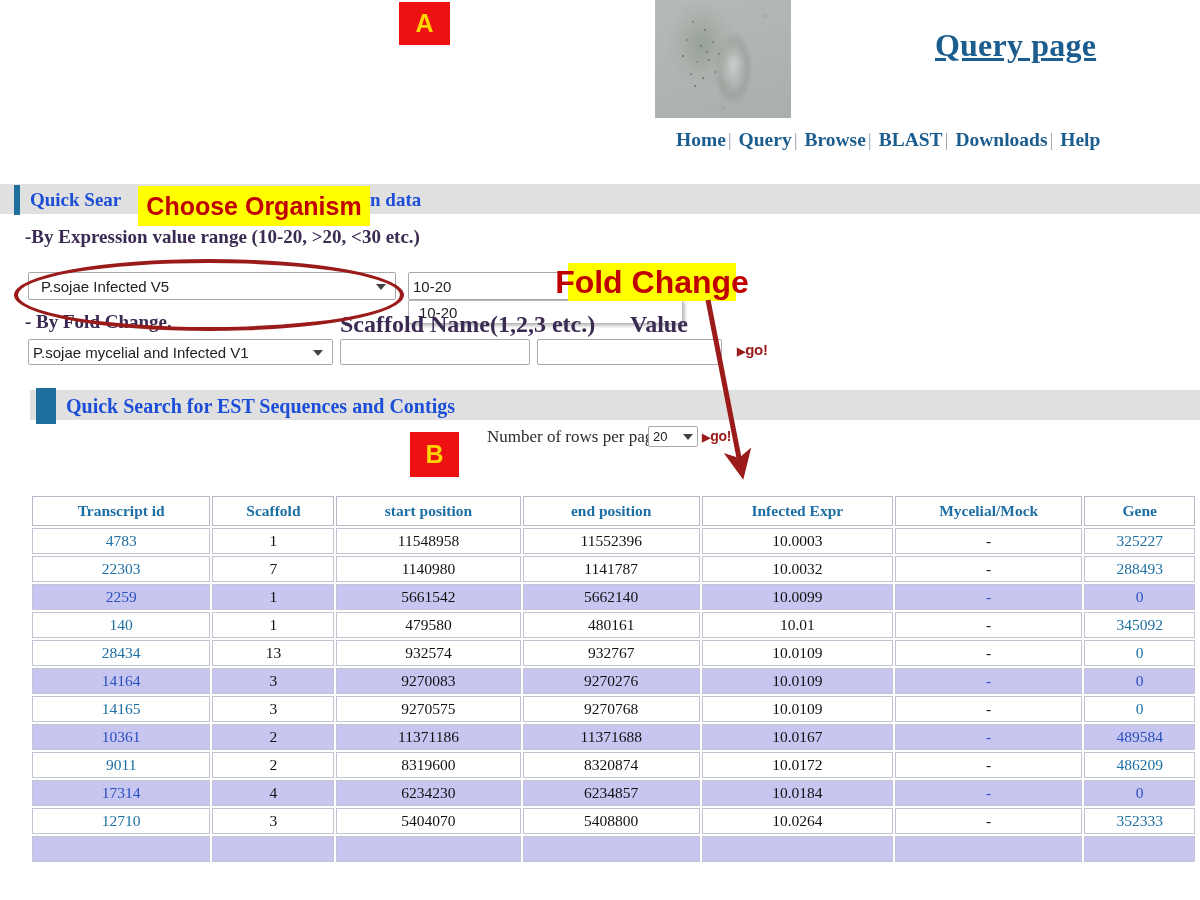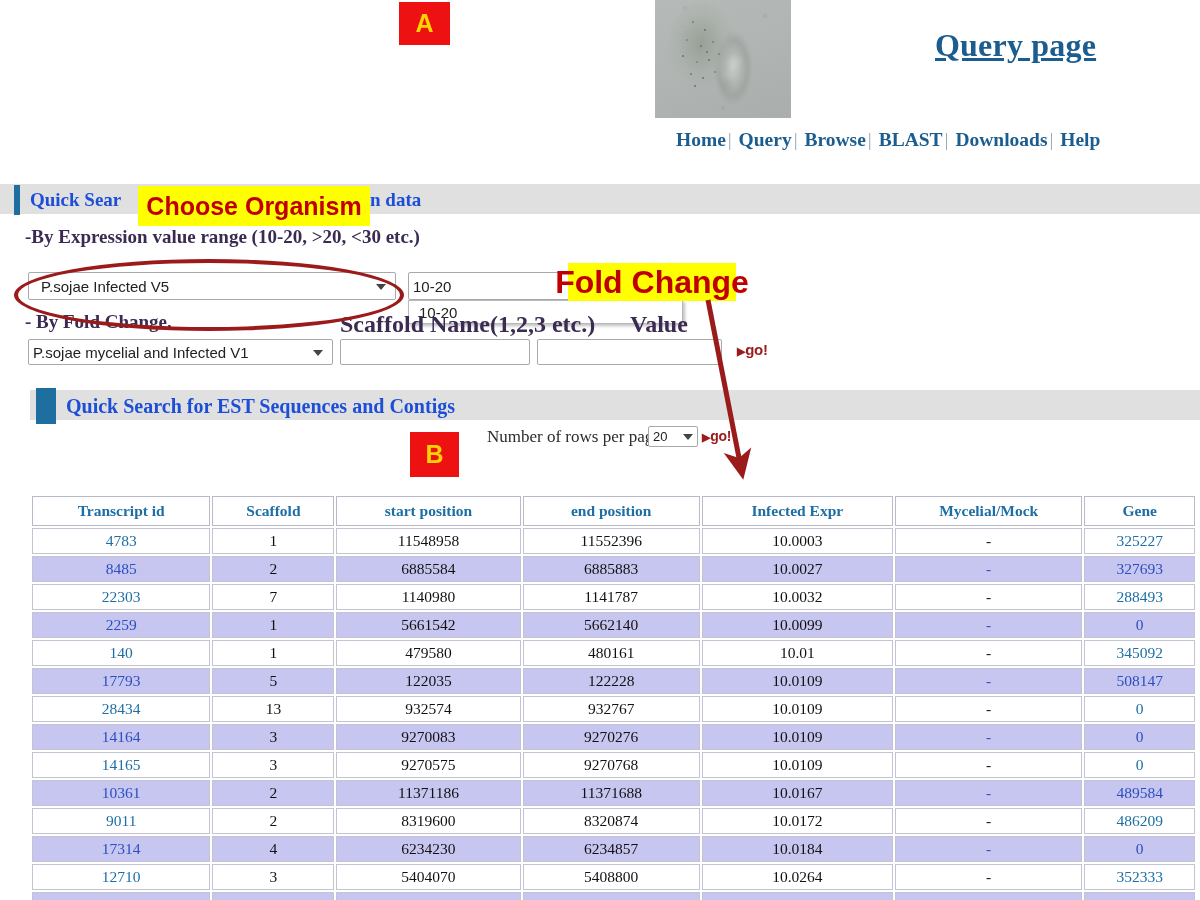--- a/index.html
+++ b/index.html
@@ -289,29 +289,20 @@
       <tbody>
         <tr>
           <td class="link">4783</td>
           <td>1</td>
           <td>11548958</td>
           <td>11552396</td>
           <td>10.0003</td>
           <td>-</td>
           <td class="link">325227</td>
         </tr>
-        <tr class="alt">
-          <td class="link">8485</td>
-          <td>2</td>
-          <td>6885584</td>
-          <td>6885883</td>
-          <td>10.0027</td>
-          <td class="link">-</td>
-          <td class="link">327693</td>
-        </tr>
         <tr>
           <td class="link">22303</td>
           <td>7</td>
           <td>1140980</td>
           <td>1141787</td>
           <td>10.0032</td>
           <td>-</td>
           <td class="link">288493</td>
         </tr>
         <tr class="alt">
@@ -325,29 +316,20 @@
         </tr>
         <tr>
           <td class="link">140</td>
           <td>1</td>
           <td>479580</td>
           <td>480161</td>
           <td>10.01</td>
           <td>-</td>
           <td class="link">345092</td>
         </tr>
-        <tr class="alt">
-          <td class="link">17793</td>
-          <td>5</td>
-          <td>122035</td>
-          <td>122228</td>
-          <td>10.0109</td>
-          <td class="link">-</td>
-          <td class="link">508147</td>
-        </tr>
         <tr>
           <td class="link">28434</td>
           <td>13</td>
           <td>932574</td>
           <td>932767</td>
           <td>10.0109</td>
           <td>-</td>
           <td class="link">0</td>
         </tr>
         <tr class="alt">

